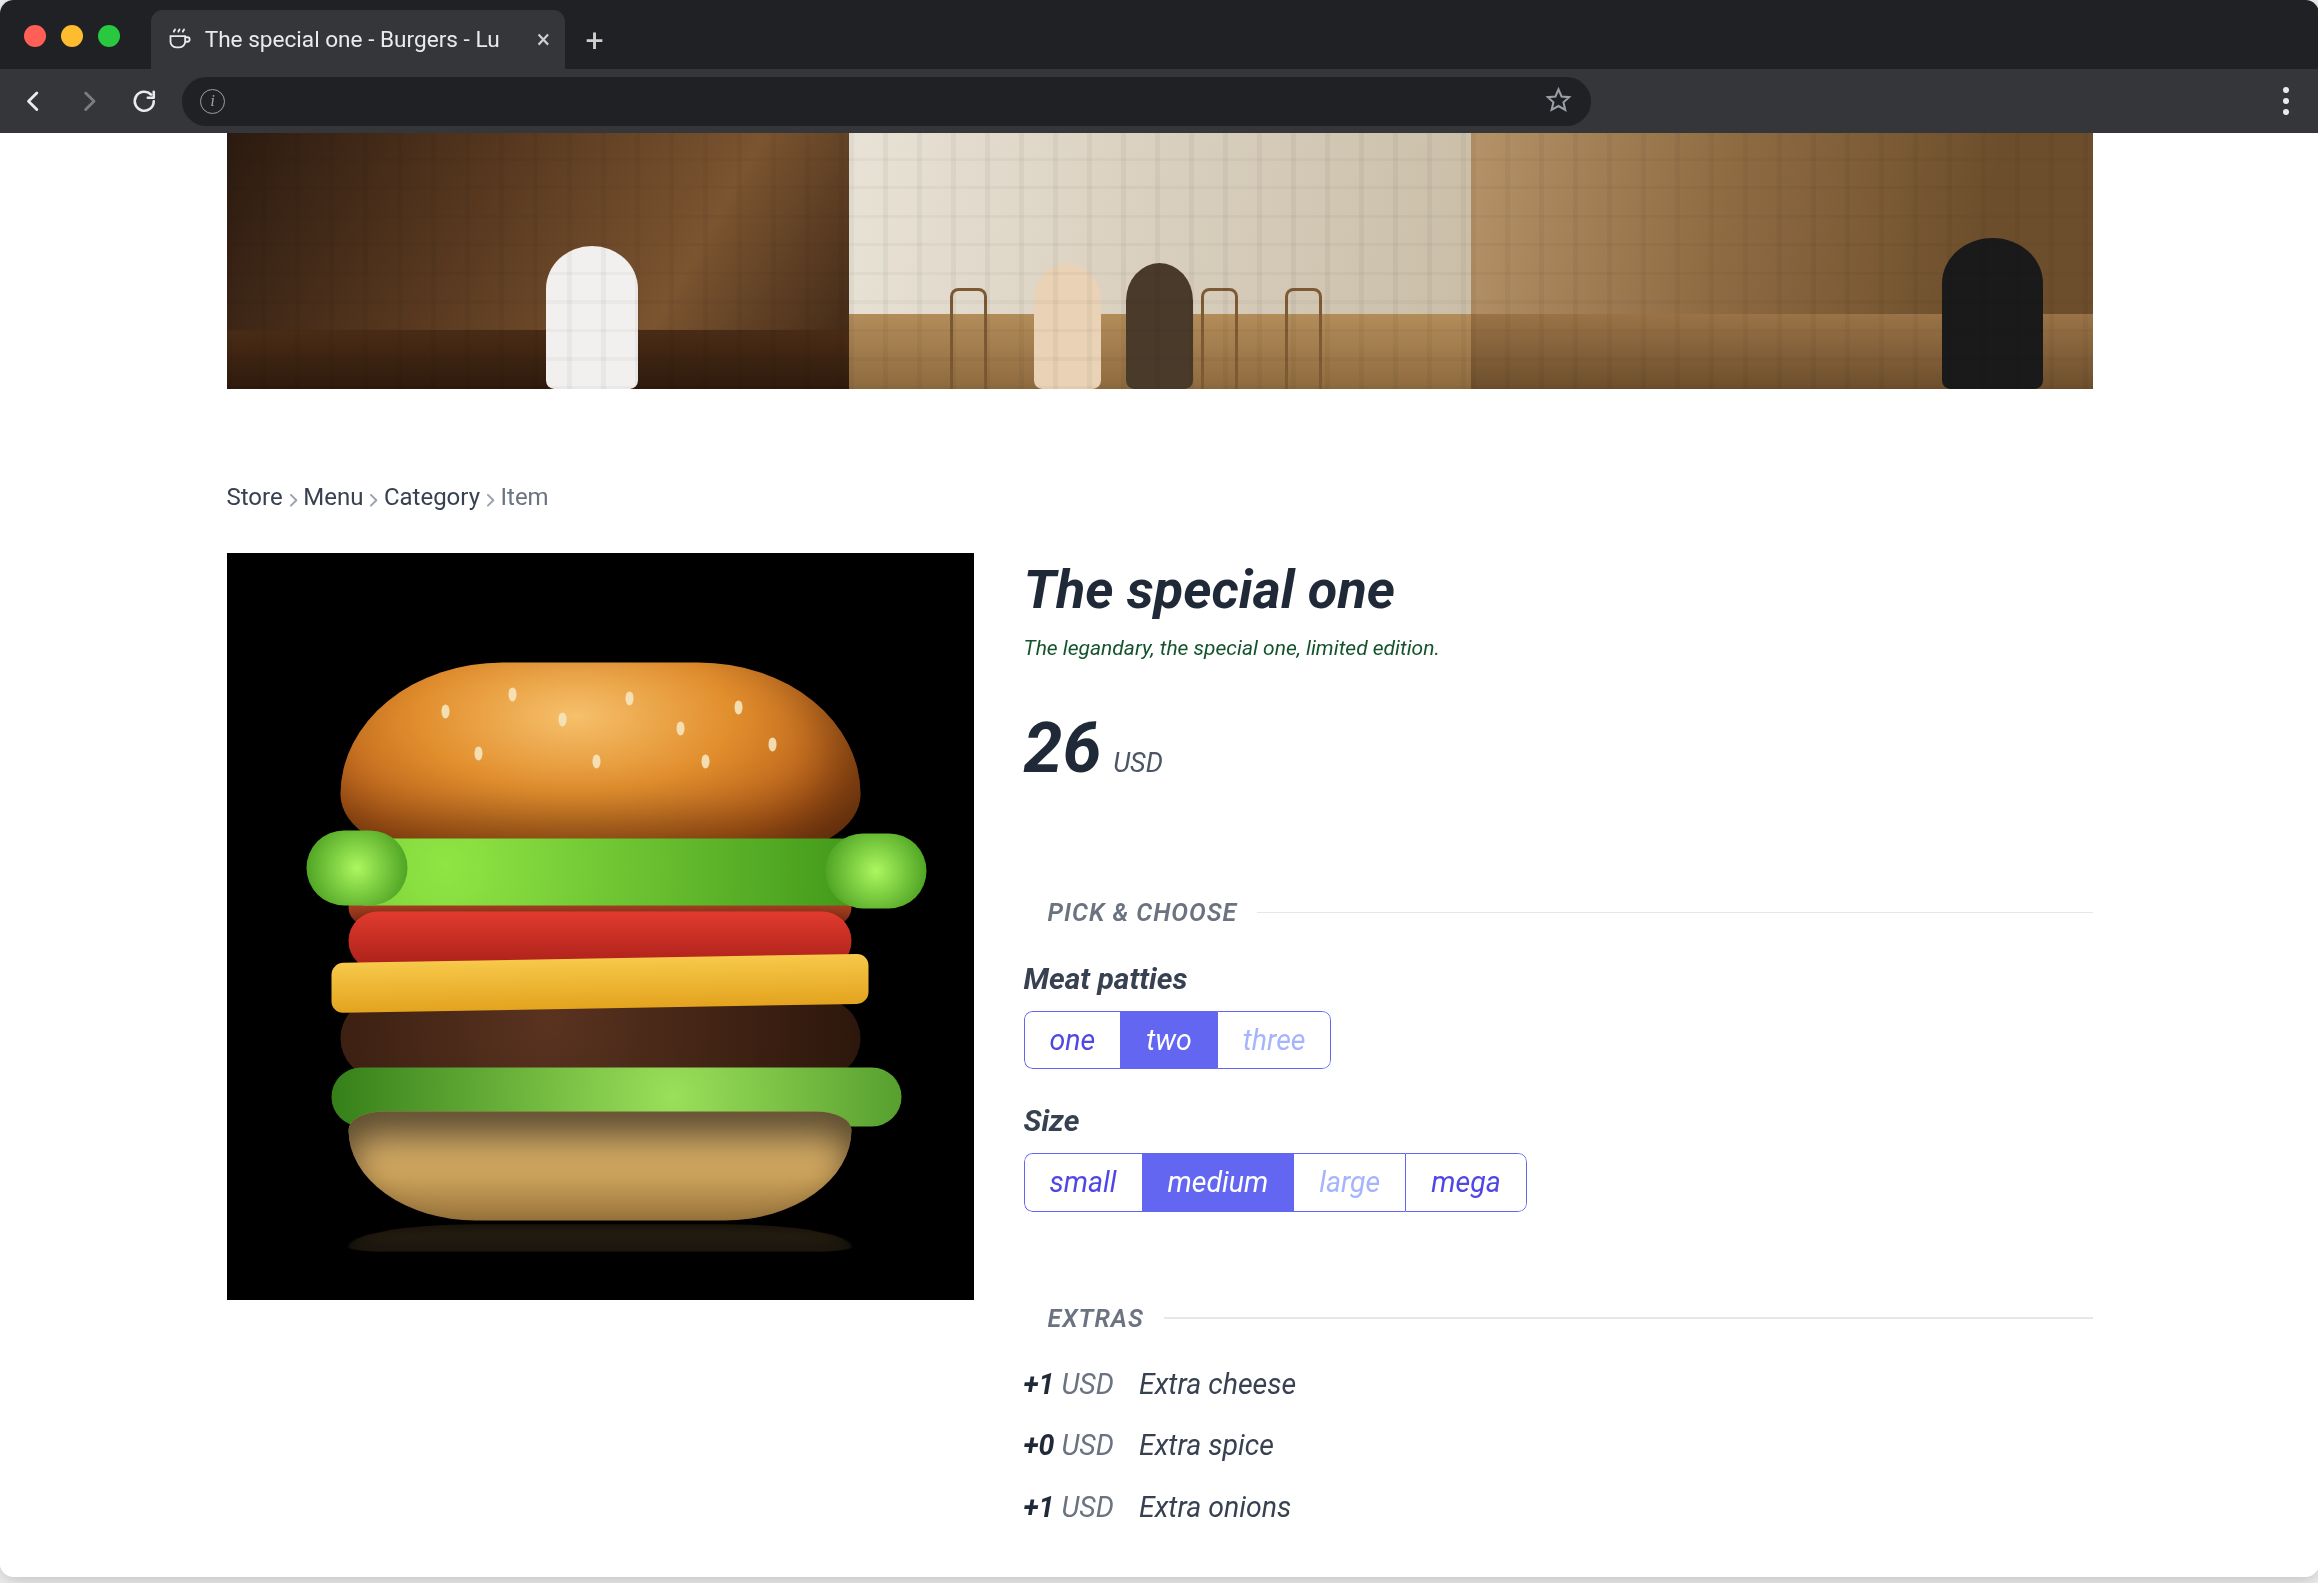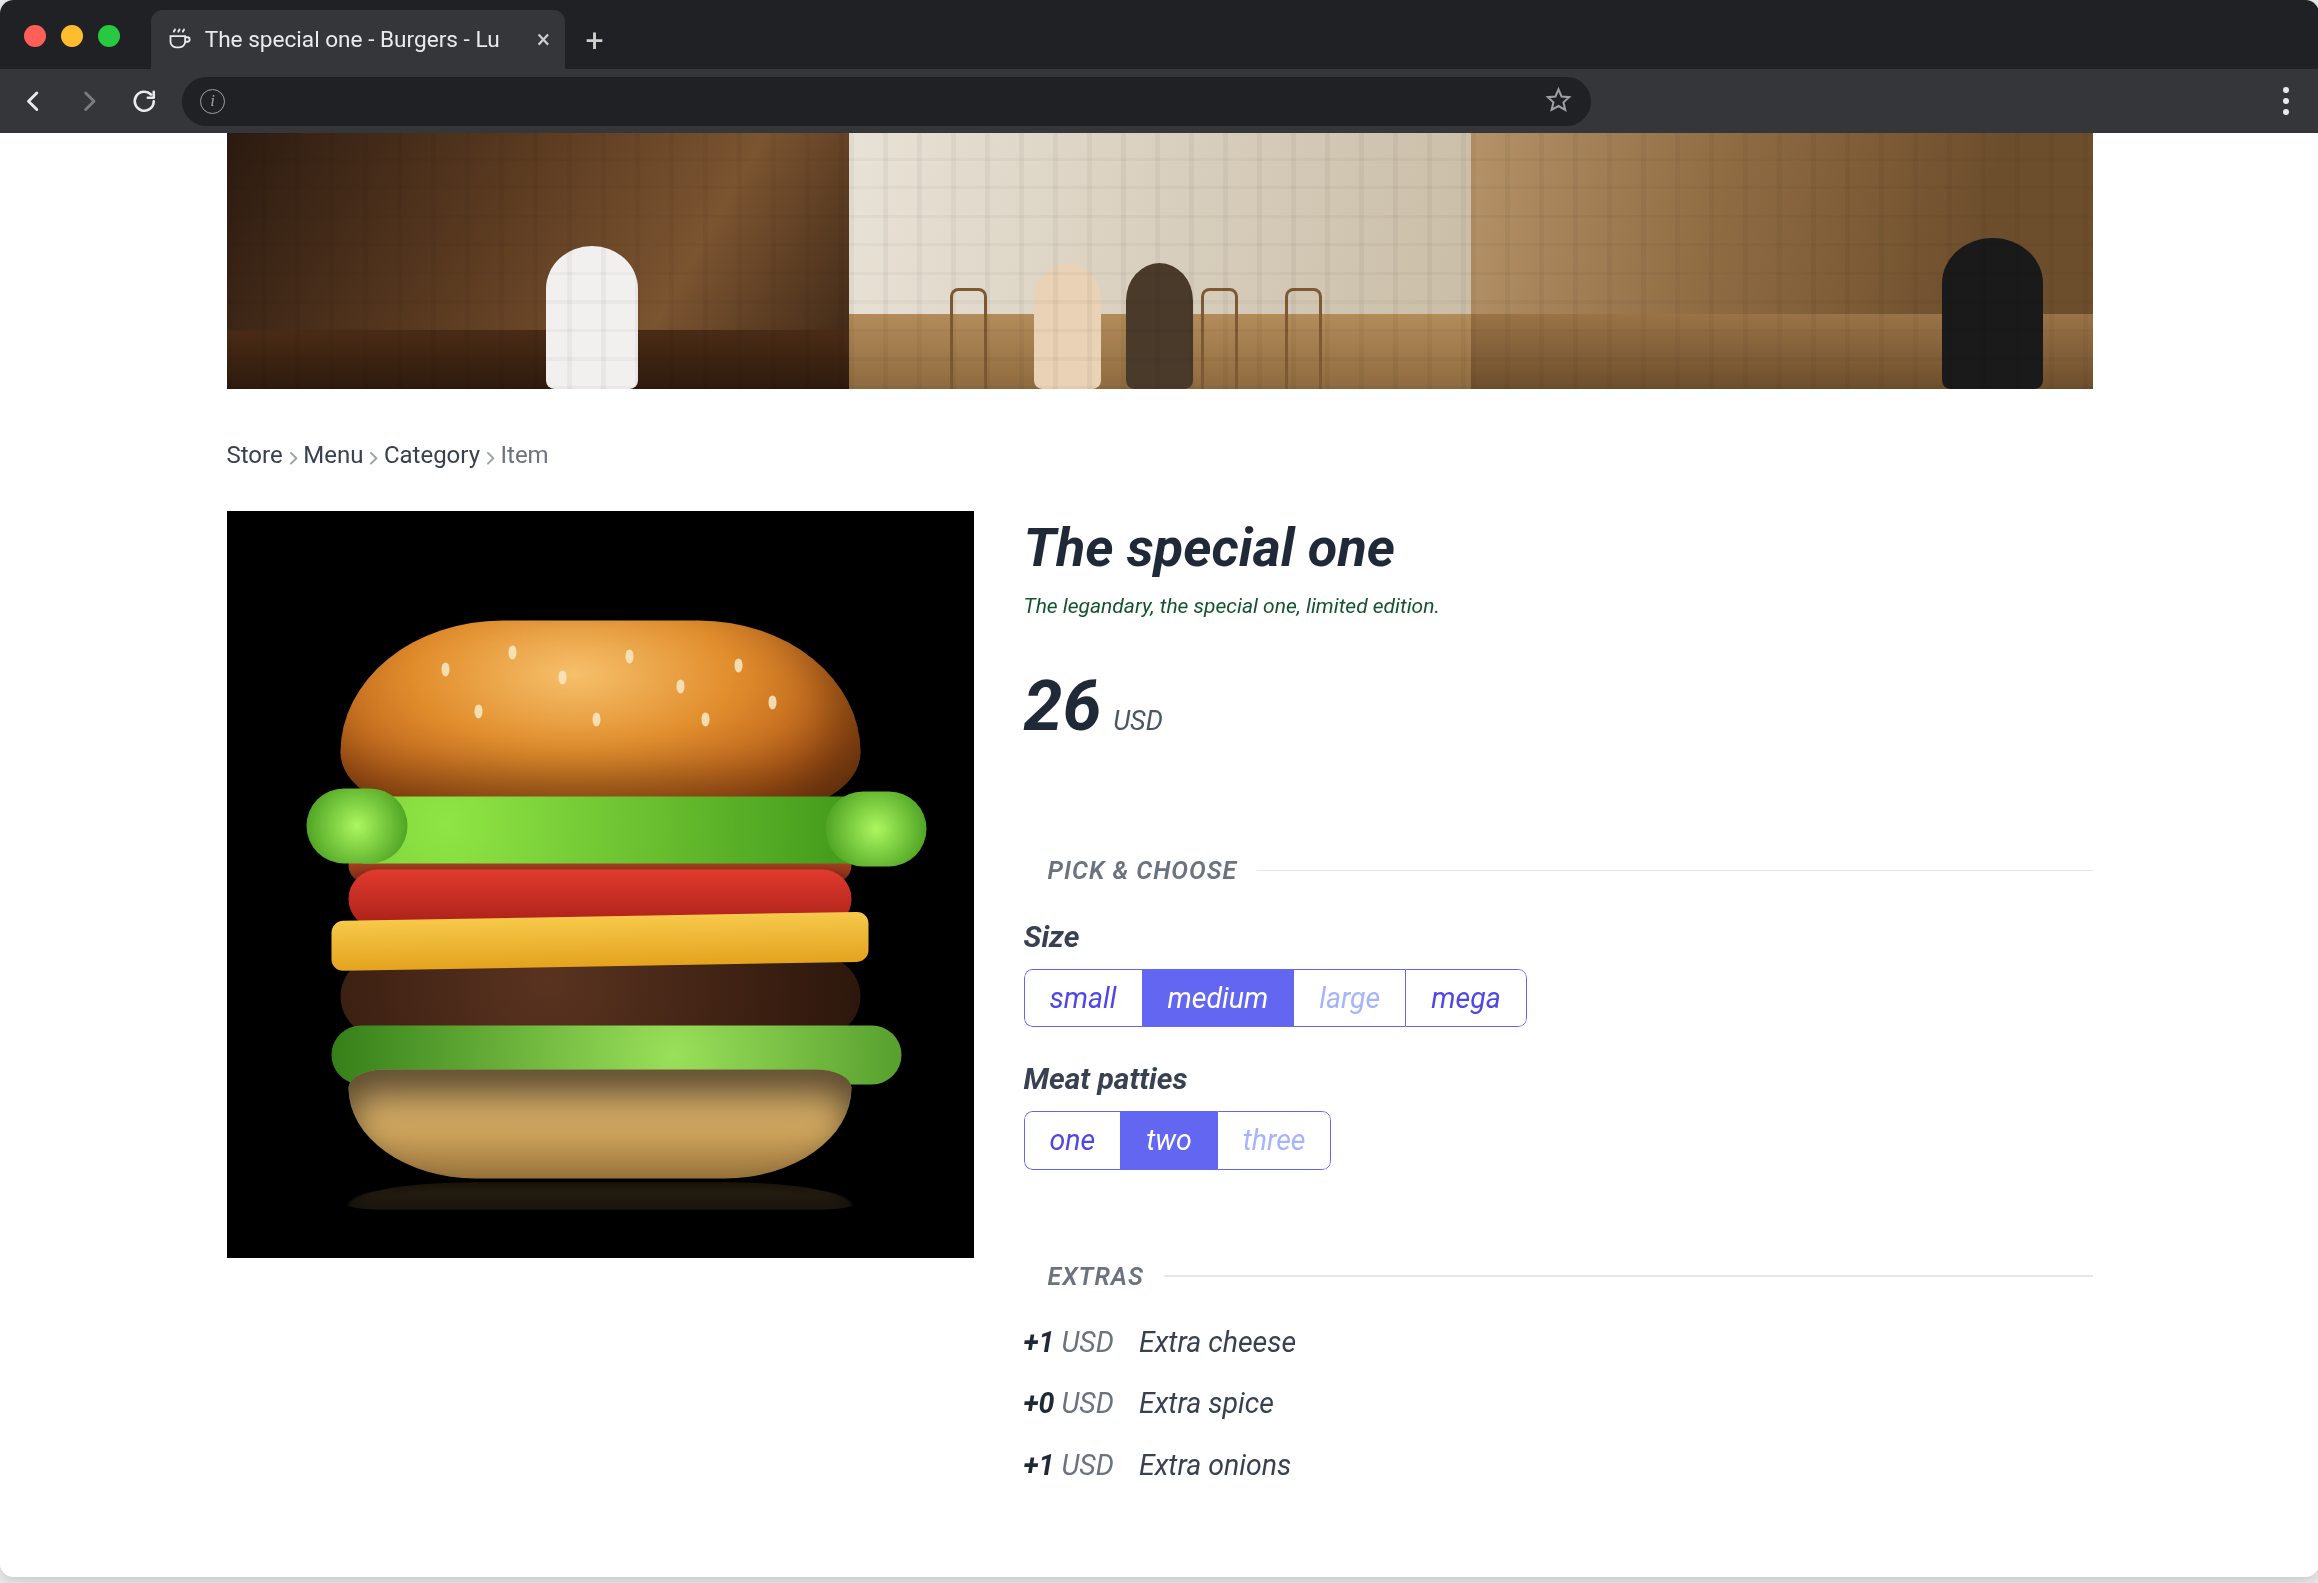--- a/index.html
+++ b/index.html
@@ -41,21 +41,21 @@
   .hero-panel.a .person{ left:319px; background:#f2f0ee;}
   .hero-panel.b .p1{ left:185px; width:67px;height:126px;background:#e9d2b5;}
   .hero-panel.b .p2{ left:277px; width:67px;height:126px;background:#4a3a2a;}
   .hero-panel.c .p3{ right:50px; width:101px;height:151px;background:#1a1a1a;}
   .hero-panel.a .counter{left:0;right:0;bottom:0;height:59px;background:linear-gradient(#4a2c16,#2e1a0c);position:absolute;}
   .hero-panel.b .tables{left:0;right:0;bottom:0;height:75px;background:linear-gradient(#b38c5a,#8d6a3e);position:absolute;}
   .hero-panel.c .tables{left:0;right:0;bottom:0;height:75px;background:linear-gradient(#9a7347,#6d4e2c);position:absolute;}
   .hero .chair{position:absolute;bottom:0;width:37px;height:101px;border:3.4px solid #7e5a34;border-bottom:none;border-radius:8.4px 8.4px 0 0;}
   .hero-panel.b .chair.c1{left:101px;} .hero-panel.b .chair.c2{left:352px;} .hero-panel.b .chair.c3{left:436px;}
 
-  .breadcrumbs { padding-top:52px; font-size:24px; color:#374151; display:flex; align-items:center; gap:1px;}
+  .breadcrumbs { padding-top:94px; font-size:24px; color:#374151; display:flex; align-items:center; gap:1px;}
   .breadcrumbs a{ color:#374151; text-decoration:none; cursor:pointer;}
   .breadcrumbs .current{ color:#6b7280;}
   .chev { width:18.5px;height:18.5px; color:#9ca3af;}
   .chev svg{width:100%;height:100%;stroke:currentColor;fill:none;}
 
   .content { display:flex; gap:50px; padding-top:42px;}
   .itemimg { width:747px; height:747px; background:#000; position:relative; overflow:hidden;}
   .burger { position:absolute; left:50%; top:52%; transform:translate(-50%,-50%); width:537px;}
   .bun-top{ width:520px;height:193px;background:radial-gradient(ellipse at 45% 28%, #f6c06b 0%, #e28f2e 38%, #b45a17 74%, #7b370f 100%); border-radius:268px 268px 168px 168px / 218px 218px 101px 101px; margin:0 auto; position:relative; box-shadow: inset -25px -34px 50px rgba(0,0,0,0.35), 0 17px 25px rgba(0,0,0,0.6);}
   .seed{position:absolute;width:8.4px;height:13.4px;border-radius:50%;background:#f6e6bf;opacity:.9;}
@@ -229,37 +229,37 @@
             <span class="currency">USD</span>
           </div>
 
           <div class="sect">
             <div class="sect-header">
               <span class="sect-label">PICK &amp; CHOOSE</span>
               <span class="sect-line"></span>
             </div>
 
             <div class="opt-group">
+              <div class="opt-label">Meat patties</div>
+              <div class="seg">
+                  <button>one</button>
+                  <button class="selected">two</button>
+                  <button class="disabled">three</button>
+                </div>
+            </div>
+
+            <div class="opt-group">
               <div class="opt-label">Size</div>
               <div class="seg">
                   <button>small</button>
                   <button class="selected">medium</button>
                   <button class="disabled">large</button>
                   <button>mega</button>
                 </div>
             </div>
-
-            <div class="opt-group">
-              <div class="opt-label">Meat patties</div>
-              <div class="seg">
-                  <button>one</button>
-                  <button class="selected">two</button>
-                  <button class="disabled">three</button>
-                </div>
-            </div>
           </div>
 
           <div class="sect" style="padding-top:92px;">
             <div class="sect-header">
               <span class="sect-label">EXTRAS</span>
               <span class="sect-line"></span>
             </div>
             <div class="extras-list">
                 <div class="extra-row">
                   <span class="extra-price">+1 <span class="cur">USD</span></span>

